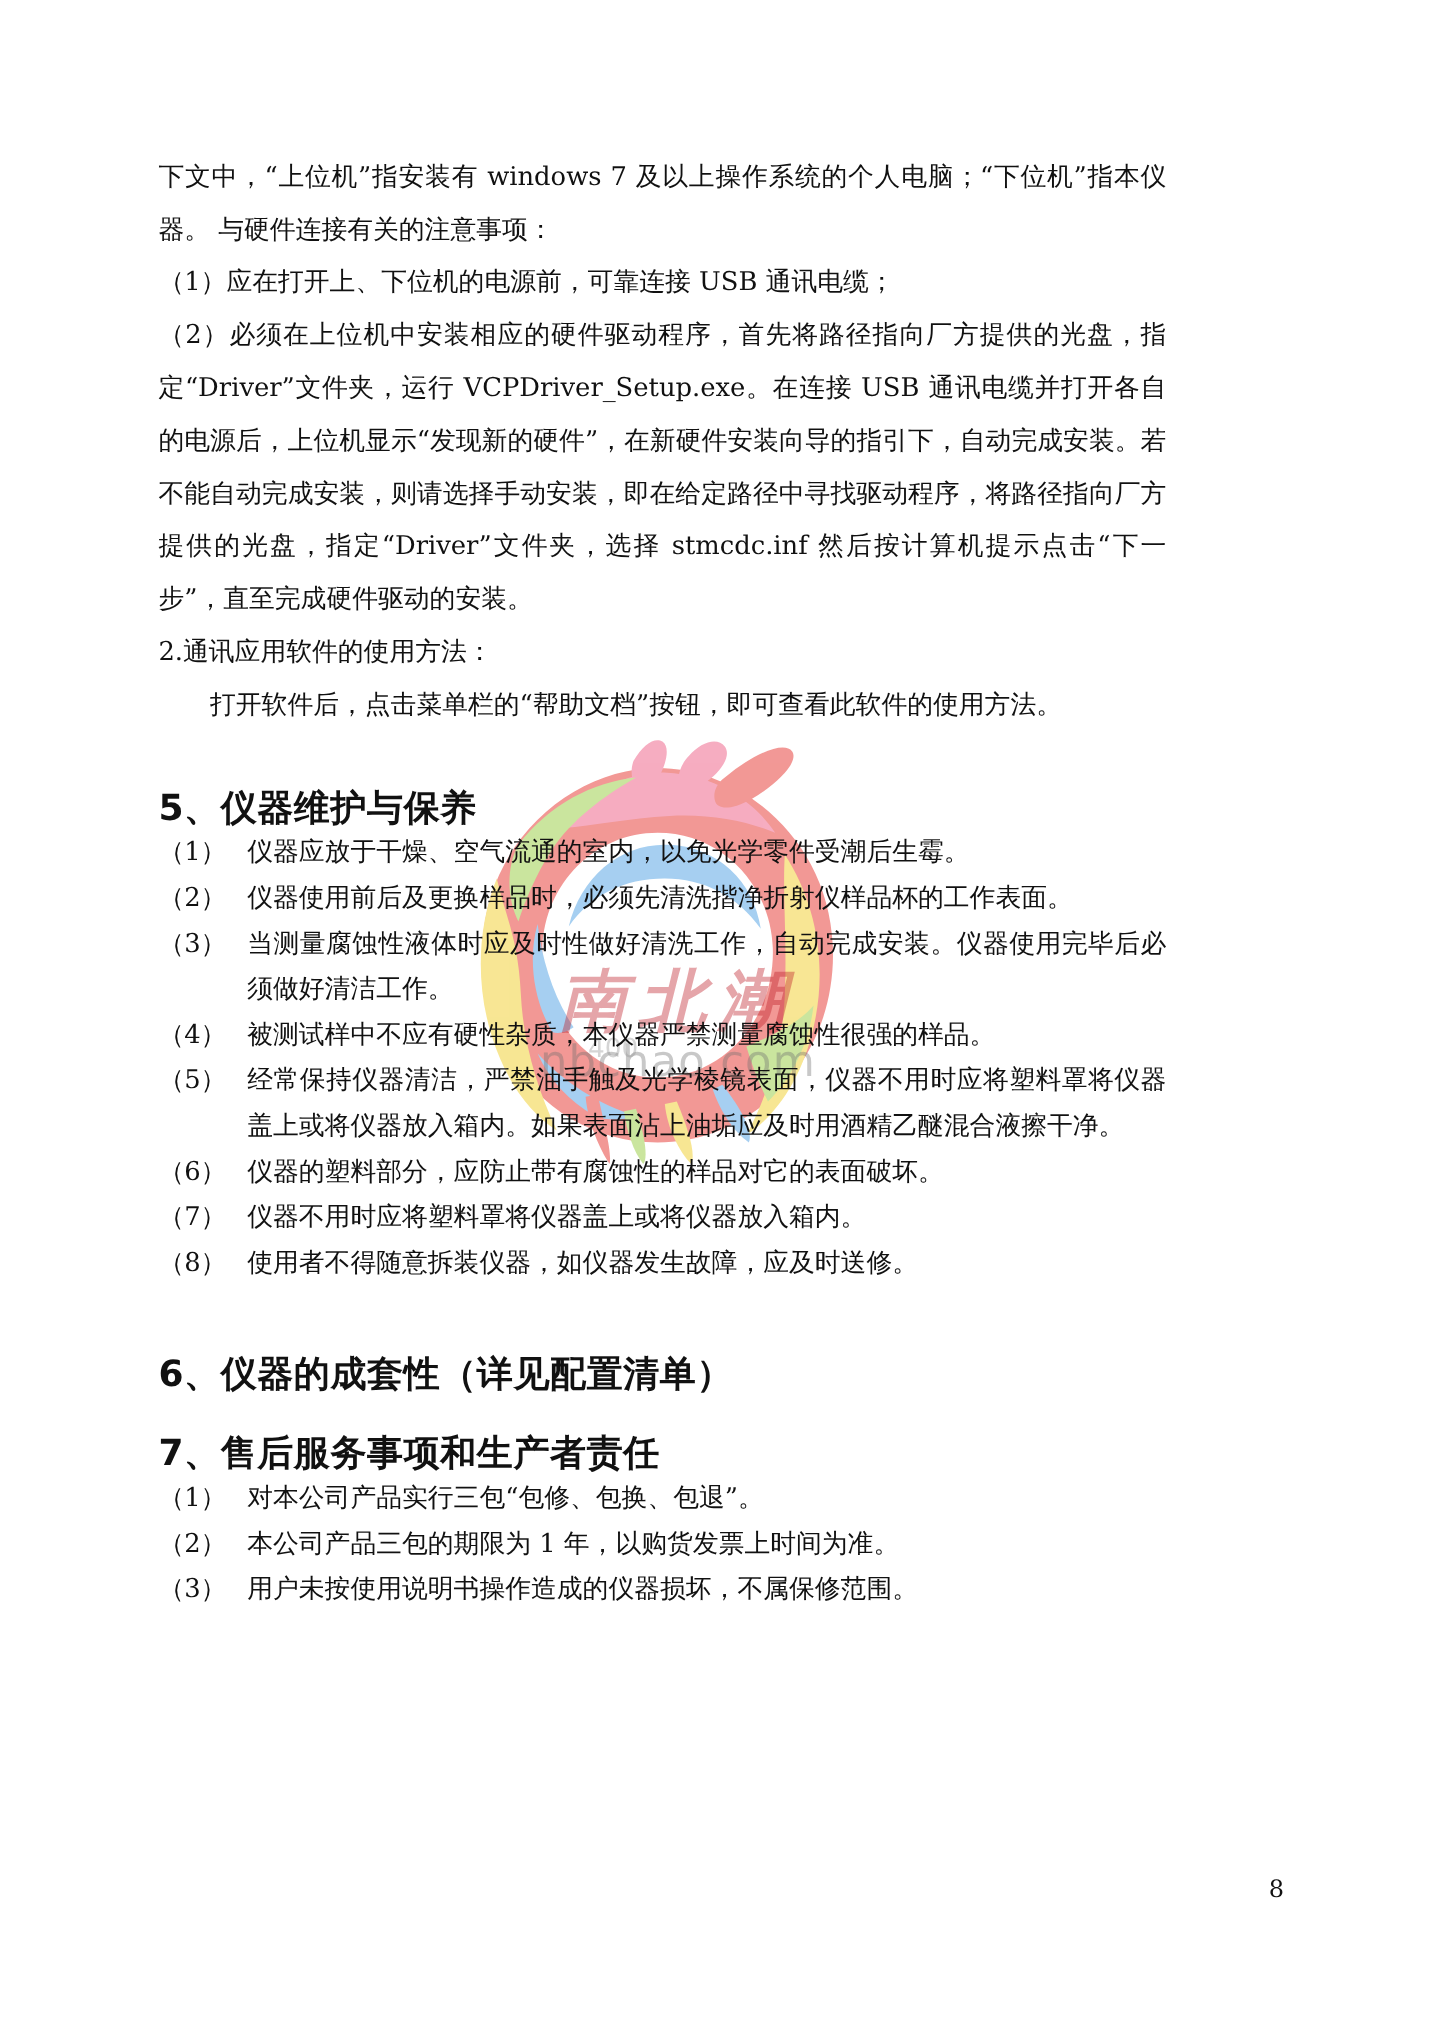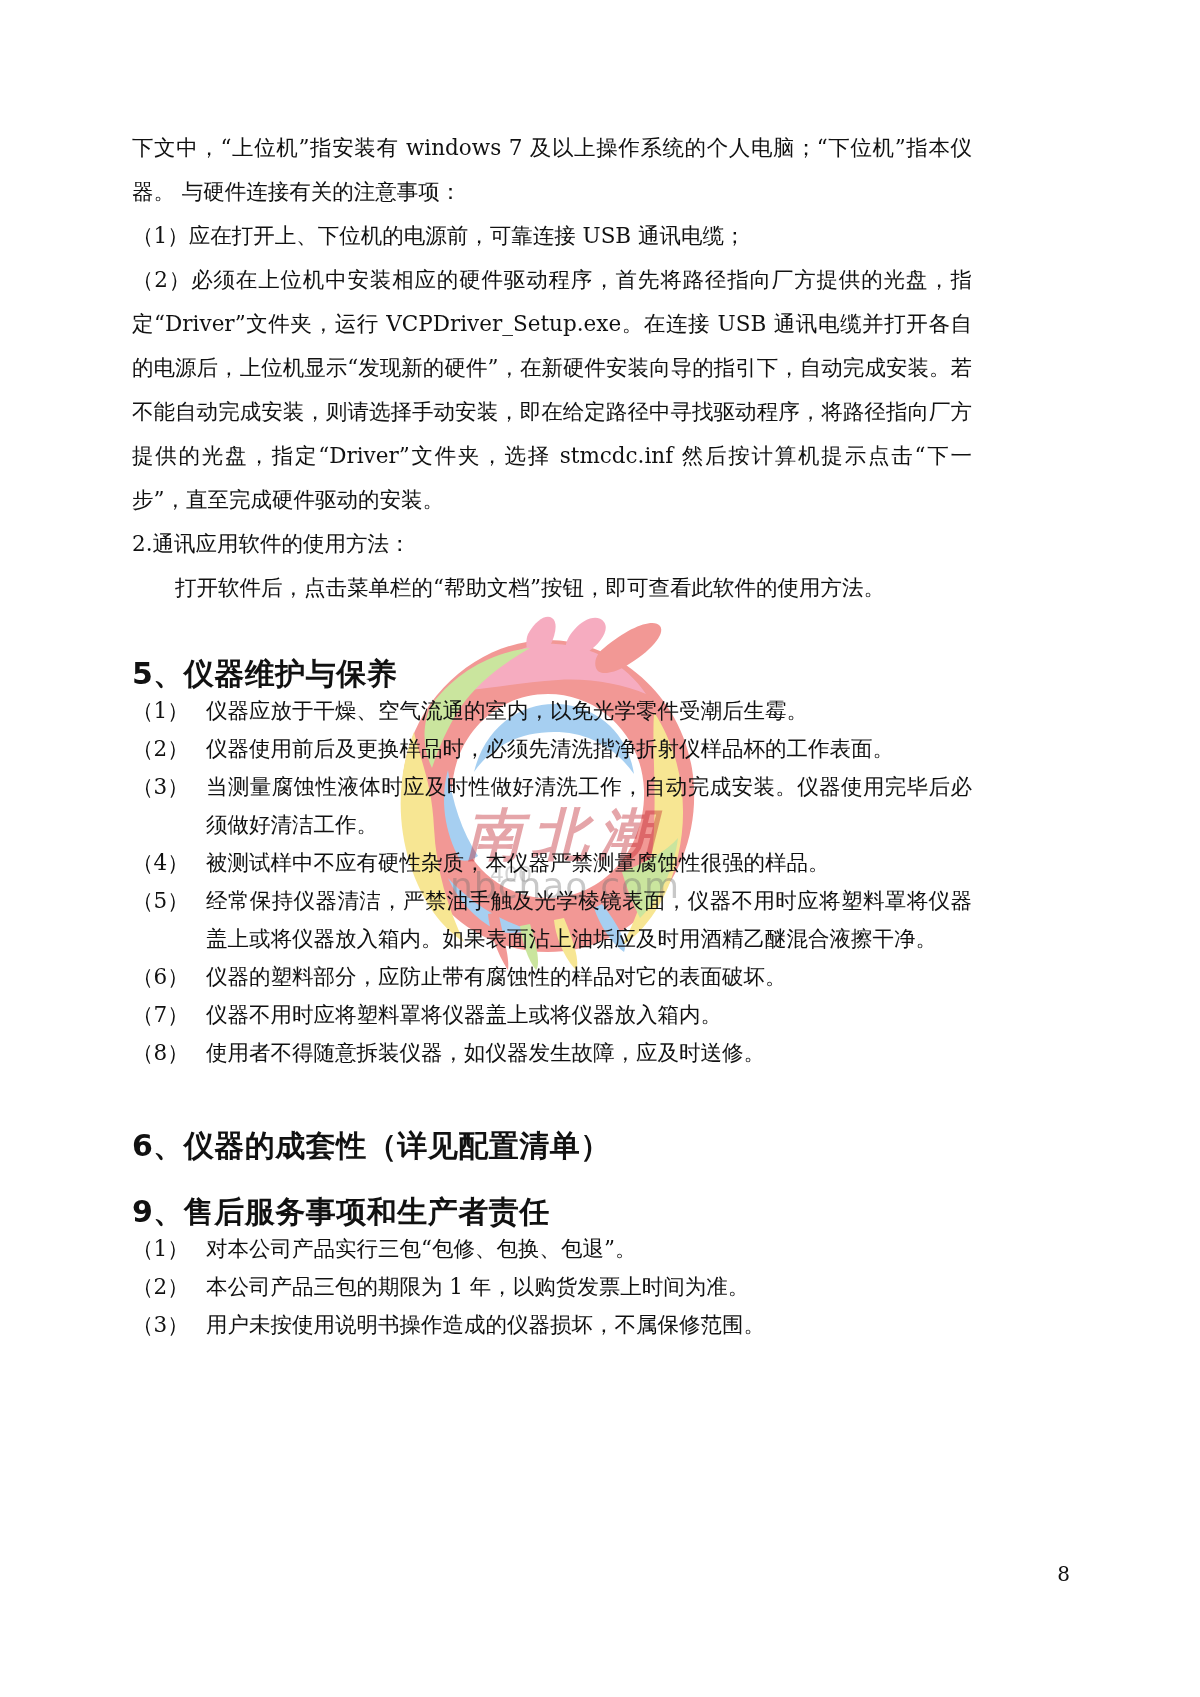--- a/index.html
+++ b/index.html
@@ -225,21 +225,21 @@
           <span class="itemtext">使用者不得随意拆装仪器，如仪器发生故障，应及时送修。</span>
         </li>
       </ul>
     </div>
 
     <div class="sec6-wrap">
       <h2 class="section">6、仪器的成套性（详见配置清单）</h2>
     </div>
 
     <div class="sec7-wrap">
-      <h2 class="section">9、售后服务事项和生产者责任</h2>
+      <h2 class="section">7、售后服务事项和生产者责任</h2>
       <ul class="numlist sec7-list">
         <li>
           <span class="marker">（1）</span>
           <span class="itemtext">对本公司产品实行三包“包修、包换、包退”。</span>
         </li>
         <li>
           <span class="marker">（2）</span>
           <span class="itemtext">本公司产品三包的期限为 1 年，以购货发票上时间为准。</span>
         </li>
         <li>

